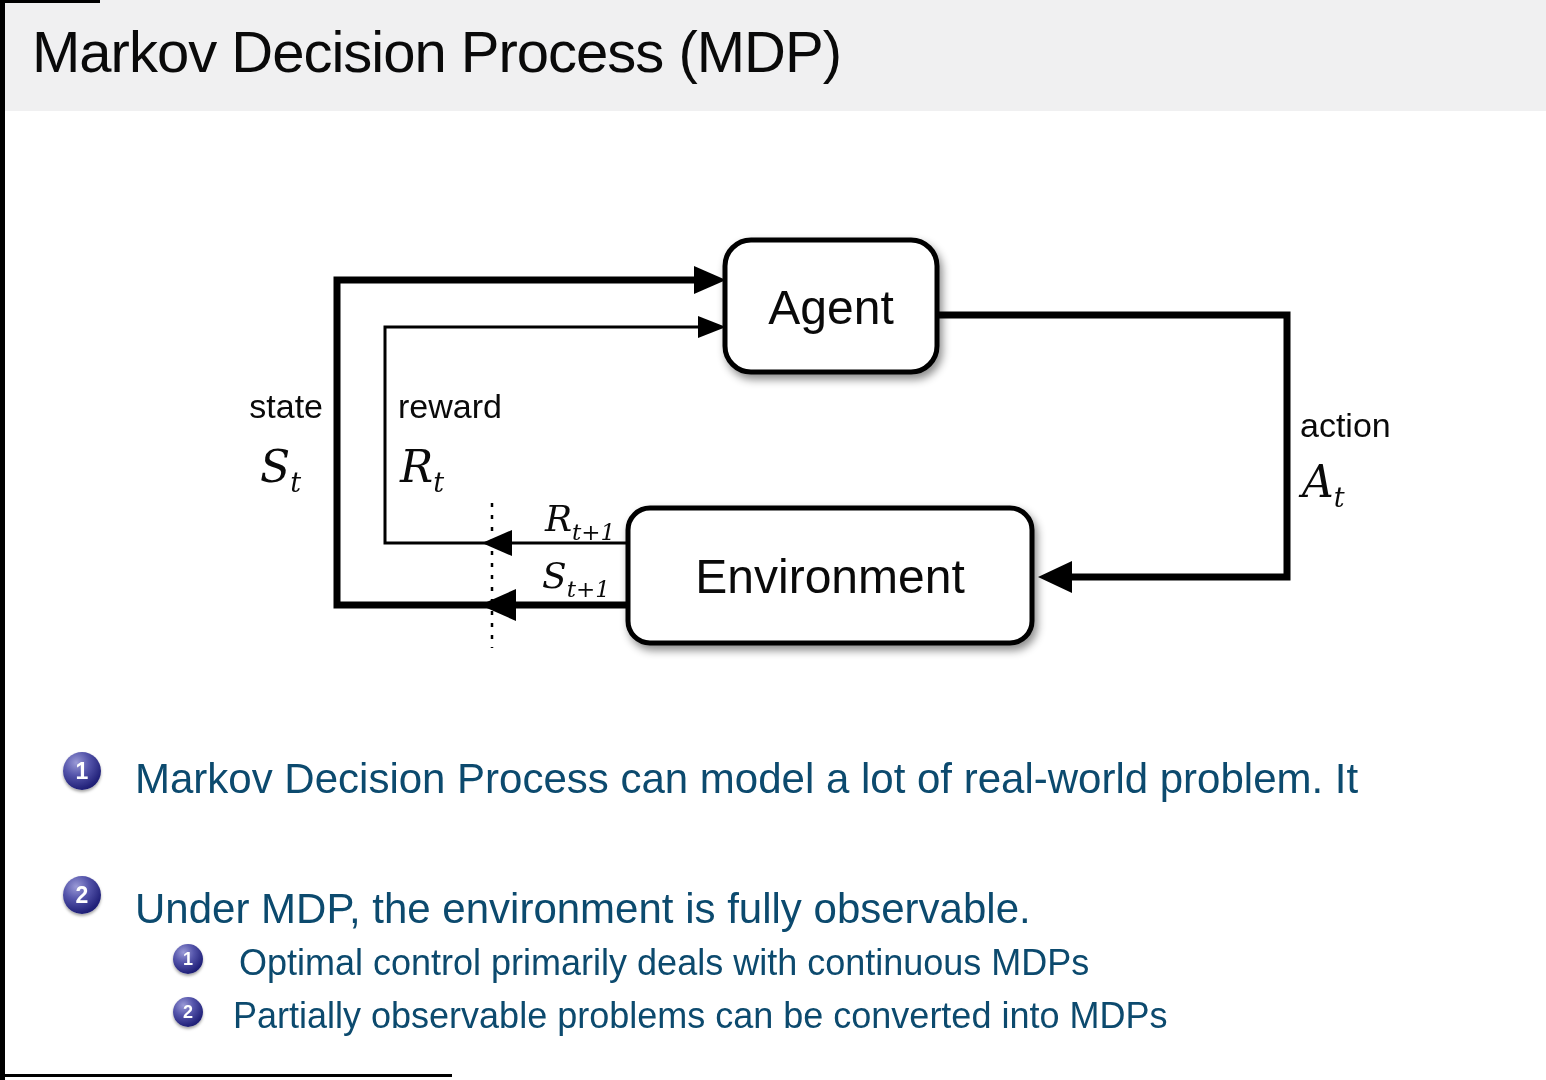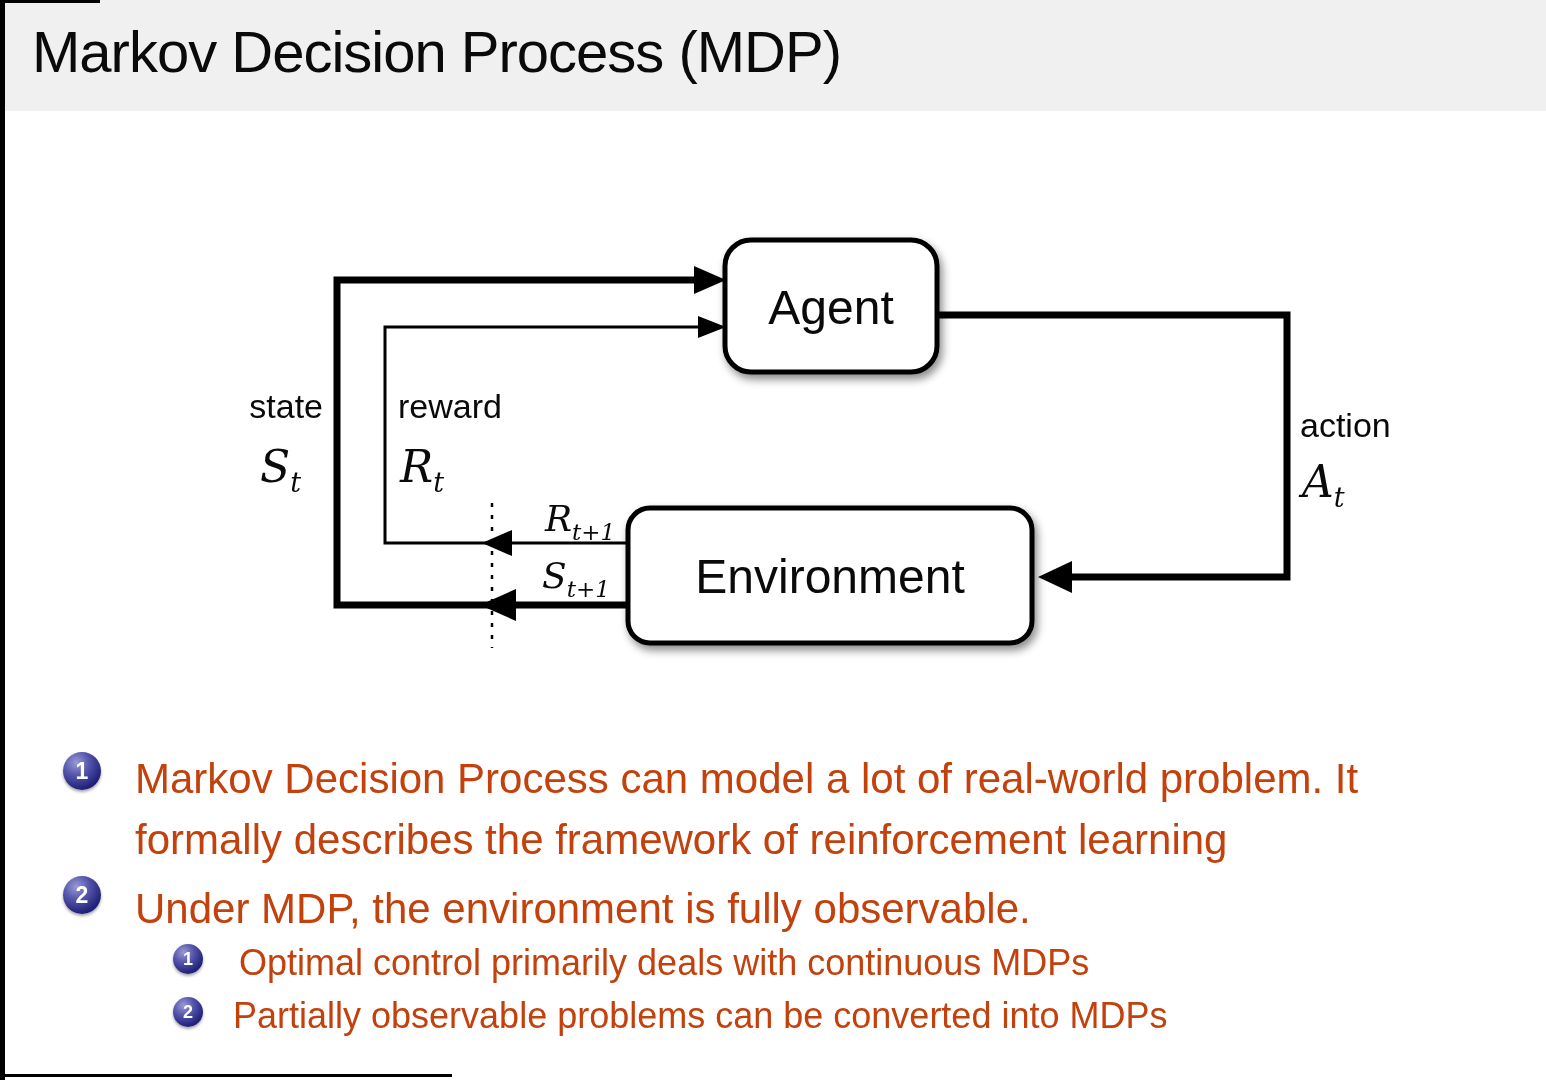--- a/index.html
+++ b/index.html
@@ -33,21 +33,21 @@
   
   .ball{
     position:absolute;border-radius:50%;
     background:radial-gradient(circle at 35% 28%, #9a9ad6 0%, #5555ab 35%, #22227a 72%, #141460 100%);
     color:#fff;display:flex;align-items:center;justify-content:center;
     font-weight:bold;
     box-shadow:0 2px 3px rgba(0,0,0,0.35);
   }
   .ball.lvl1{width:38px;height:38px;font-size:23px;}
   .ball.lvl2{width:30px;height:30px;font-size:18px;}
-  .li-text{position:absolute;color:#c2410c;}
+  .li-text{position:absolute;color:#0c4a6e;}
   .li-text.lvl1{font-size:42px;line-height:61px;}
   .li-text.lvl2{font-size:36px;line-height:53px;}
 </style>
 </head>
 <body>
 
 <div id="slide">
 
   <div class="titlebar">
     <div class="title">Markov Decision Process (MDP)</div>
@@ -104,21 +104,20 @@
     </text>
   </svg>
 
   <div>
 
     <div class="ball lvl1" style="left:63px;top:752px;">
       <span>1</span>
     </div>
     <div class="li-text lvl1" style="left:135px;top:748px;width:1400px;">
       <div>Markov Decision Process can model a lot of real-world problem. It</div>
-      <div>formally describes the framework of reinforcement learning</div>
     </div>
 
     <div class="ball lvl1" style="left:63px;top:876px;">
       <span>2</span>
     </div>
     <div class="li-text lvl1" style="left:135px;top:870px;width:1400px;margin-top:8px;">
       <div>Under MDP, the environment is fully observable.</div>
     </div>
 
     <div class="ball lvl2" style="left:173px;top:944px;">

